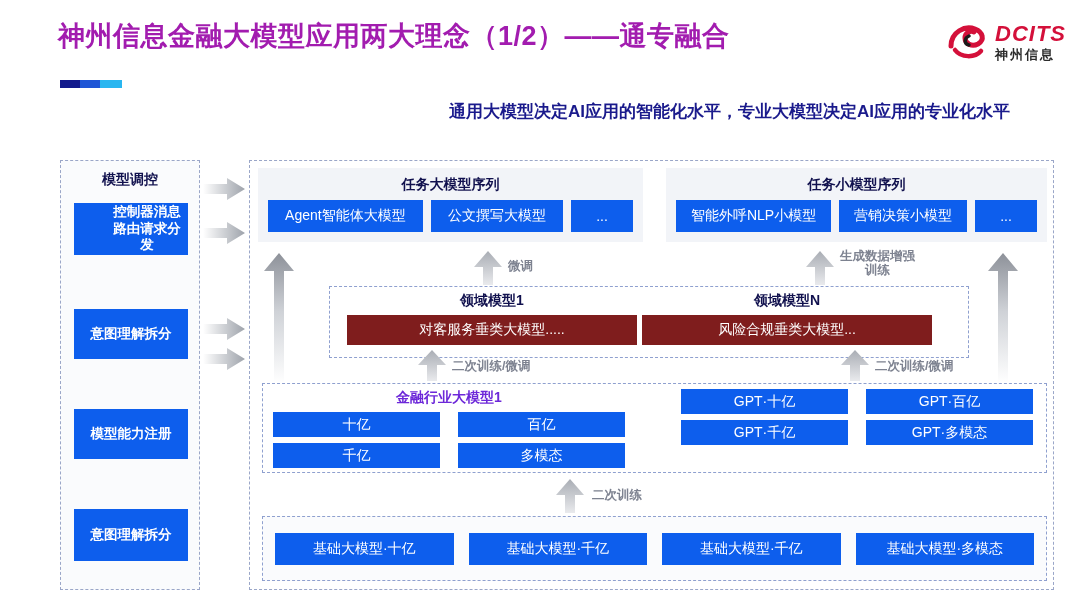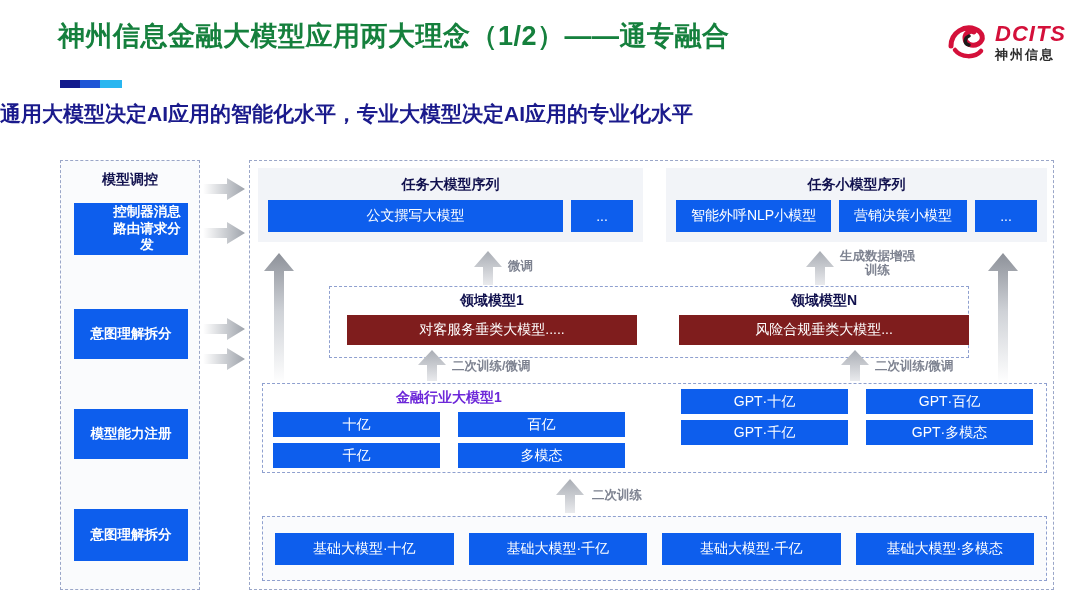--- a/index.html
+++ b/index.html
@@ -8,33 +8,33 @@
     width: 1080px; height: 608px;
     background: #ffffff;
     font-family: "Liberation Sans", "DejaVu Sans", sans-serif;
     overflow: hidden;
   }
   .slide { position: relative; width: 1080px; height: 608px; background: #fff; }
 
   
   .title {
     position: absolute; left: 58px; top: 18px;
-    font-size: 27px; font-weight: bold; color: #15803d;
+    font-size: 27px; font-weight: bold; color: #a21caf;
     letter-spacing: 0.5px; white-space: nowrap;
   }
   .accent-bar { position: absolute; left: 60px; top: 80px; display: flex; height: 8px; }
   .accent-seg { height: 8px; }
   .accent-seg.s1 { width: 20px; background: #121a8c; }
   .accent-seg.s2 { width: 20px; background: #1f56d6; }
   .accent-seg.s3 { width: 22px; background: #29b6f0; }
 
   .subtitle {
     position: absolute; left: 0; top: 100px; width: 1010px;
-    text-align: left;
-    font-size: 21px; font-weight: bold; color: #1a1a8c;
+    text-align: right;
+    font-size: 17px; font-weight: bold; color: #1a1a8c;
     white-space: nowrap;
   }
 
   
   .logo { position: absolute; right: 14px; top: 20px; display: flex; align-items: center; gap: 6px; }
   .logo-mark { width: 44px; height: 44px; position: relative; }
   .logo-text { display: flex; flex-direction: column; line-height: 1; }
   .logo-en { font-size: 22px; font-weight: bold; color: #d4103a; letter-spacing: 1px; font-style: italic; }
   .logo-cn { font-size: 13px; font-weight: bold; color: #2b2b2b; letter-spacing: 2px; margin-top: 3px; }
 
@@ -91,21 +91,21 @@
   .bbox.flex1 { flex: 1 1 auto; }
   .bbox.ell { flex: 0 0 62px; }
 
   
   .domain-band {
     position: absolute; left: 79px; top: 125px; width: 640px; height: 72px;
     border: 1px dashed #8fa0cf; background: #ffffff;
   }
   .dm-cell { position: absolute; top: 5px; width: 290px; }
   .dm-cell.c1 { left: 17px; }
-  .dm-cell.c2 { left: 349px; }
+  .dm-cell.c2 { left: 312px; }
   .dm-title { text-align: center; font-size: 14px; font-weight: bold; color: #11114e; margin-bottom: 5px; }
   .dm-box {
     background: #7f1d1d; color: #fff; font-size: 14px; height: 30px;
     display: flex; align-items: center; justify-content: center; white-space: nowrap;
   }
 
   
   .ind-band {
     position: absolute; left: 12px; top: 222px; width: 785px; height: 90px;
     border: 1px dashed #8fa0cf; background: #ffffff;
@@ -199,20 +199,21 @@
     <svg width="42" height="22" viewBox="0 0 42 22">
       <path d="M0 6 H24 V0 L42 11 L24 22 V16 H0 Z" fill="url(#gr1)"></path>
     </svg>
   </div>
 
   <div class="main-panel">
 
     <div class="seq-box left">
       <div class="seq-title">任务大模型序列</div>
       <div class="seq-row">
+        <div class="bbox flex1">Agent智能体大模型</div>
         <div class="bbox flex1">公文撰写大模型</div>
         <div class="bbox ell">...</div>
       </div>
     </div>
 
     <div class="seq-box right">
       <div class="seq-title">任务小模型序列</div>
       <div class="seq-row">
         <div class="bbox flex1">智能外呼NLP小模型</div>
         <div class="bbox flex1">营销决策小模型</div>

